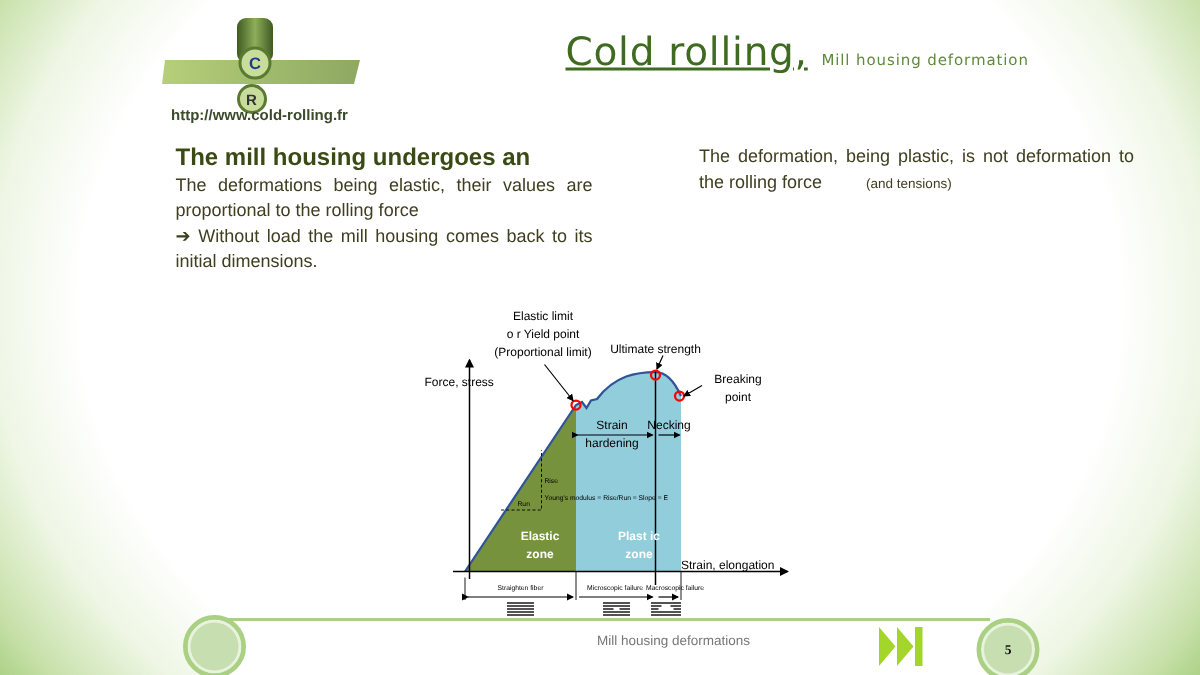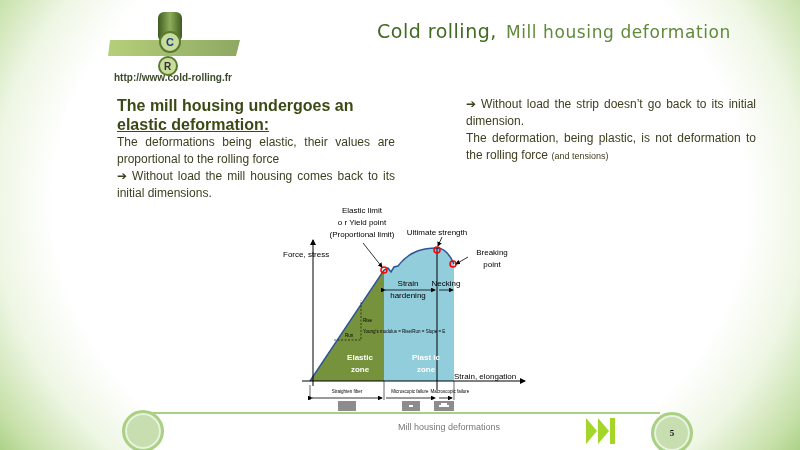--- a/index.html
+++ b/index.html
@@ -3,27 +3,27 @@
 <meta charset="utf-8">
 <style>
   html,body{margin:0;padding:0;}
   body{width:800px;height:450px;overflow:hidden;position:relative;
     background:radial-gradient(ellipse 62% 95% at 50% 45%, #ffffff 0%, #ffffff 70%, #eef6e4 82%, #c6e0a8 94%, #a9d083 100%);
     font-family:"Liberation Sans",sans-serif;}
   .abs{position:absolute;}
   .logo{left:108px;top:8px;width:140px;height:80px;}
   .logo-url{left:114px;top:72px;font-size:10px;font-weight:bold;color:#3b4a2a;font-family:"Liberation Sans",sans-serif;}
   .title{left:377px;top:20px;color:#3e6b20;font-family:"DejaVu Sans",sans-serif;}
-  .title .main{font-size:19px;letter-spacing:0.5px;}
-  .title .sub{font-size:17px;color:#5f8a3a;letter-spacing:0.6px;margin-left:4px;}
+  .title .main{font-size:26px;letter-spacing:0.5px;text-decoration:underline;}
+  .title .sub{font-size:10px;color:#5f8a3a;letter-spacing:0.6px;margin-left:4px;}
   .col{width:278px;color:#3a3a1e;}
   .col h2{margin:0;font-size:16px;line-height:19px;font-weight:bold;color:#3a4a14;font-family:"Liberation Sans",sans-serif;}
   .col h2 u{text-decoration:underline;}
   .col p{margin:0;font-size:12px;line-height:17px;text-align:justify;color:#3e3e20;}
-  .col .small{font-size:9px;}
+  .col .small{font-size:9px;margin-left:26px;}
   .colL{left:117px;top:96px;}
   .colR{left:466px;top:96px;width:290px;}
   .chart{left:270px;top:200px;width:270px;height:220px;}
   .footer-bar{left:140px;top:412px;width:520px;height:38px;border-top:2px solid #a9d083;background:#fff;}
   .circle{width:36px;height:36px;border-radius:50%;background:#c7dfb0;border:3px solid #a9d083;box-shadow:inset 0 0 0 2px #e8f3dd;}
   .circL{left:122px;top:410px;}
   .circR{left:651px;top:412px;display:flex;align-items:center;justify-content:center;font-size:9px;font-weight:bold;color:#111;font-family:"Liberation Serif",serif;}
   .footer-text{left:300px;top:422px;width:200px;text-align:right;font-size:9px;color:#777;}
   .nextbtn{left:586px;top:418px;width:34px;height:26px;cursor:pointer;}
   svg text{font-family:"Liberation Sans",sans-serif;}
@@ -53,28 +53,26 @@
 <div class="abs logo-url">http://www.cold-rolling.fr</div>
 
 <div class="abs title">
   <span class="main">Cold rolling,</span>
   <span class="sub">Mill housing deformation</span>
 </div>
 
 <div class="abs col colL">
   <h2>
     <span>The mill housing undergoes an</span><br>
-    <u>elastic deformation:</u>
   </h2>
   <p>The deformations being elastic, their values are proportional to the rolling force</p>
   <p><span>➔</span> <span>Without load the mill housing comes back to its initial dimensions.</span></p>
 </div>
 
 <div class="abs col colR">
-  <p><span>➔</span> <span>Without load the strip doesn’t go back to its initial dimension.</span></p>
   <p><span>The deformation, being plastic, is not deformation to the rolling force</span> <span class="small">(and tensions)</span></p>
 </div>
 
 <svg class="abs chart" viewBox="0 0 270 220">
   <defs>
     <marker id="ah" markerWidth="6" markerHeight="6" refX="5" refY="3" orient="auto">
         <path d="M0,0 L6,3 L0,6 z" fill="#000"></path>
       </marker>
   </defs>
 

